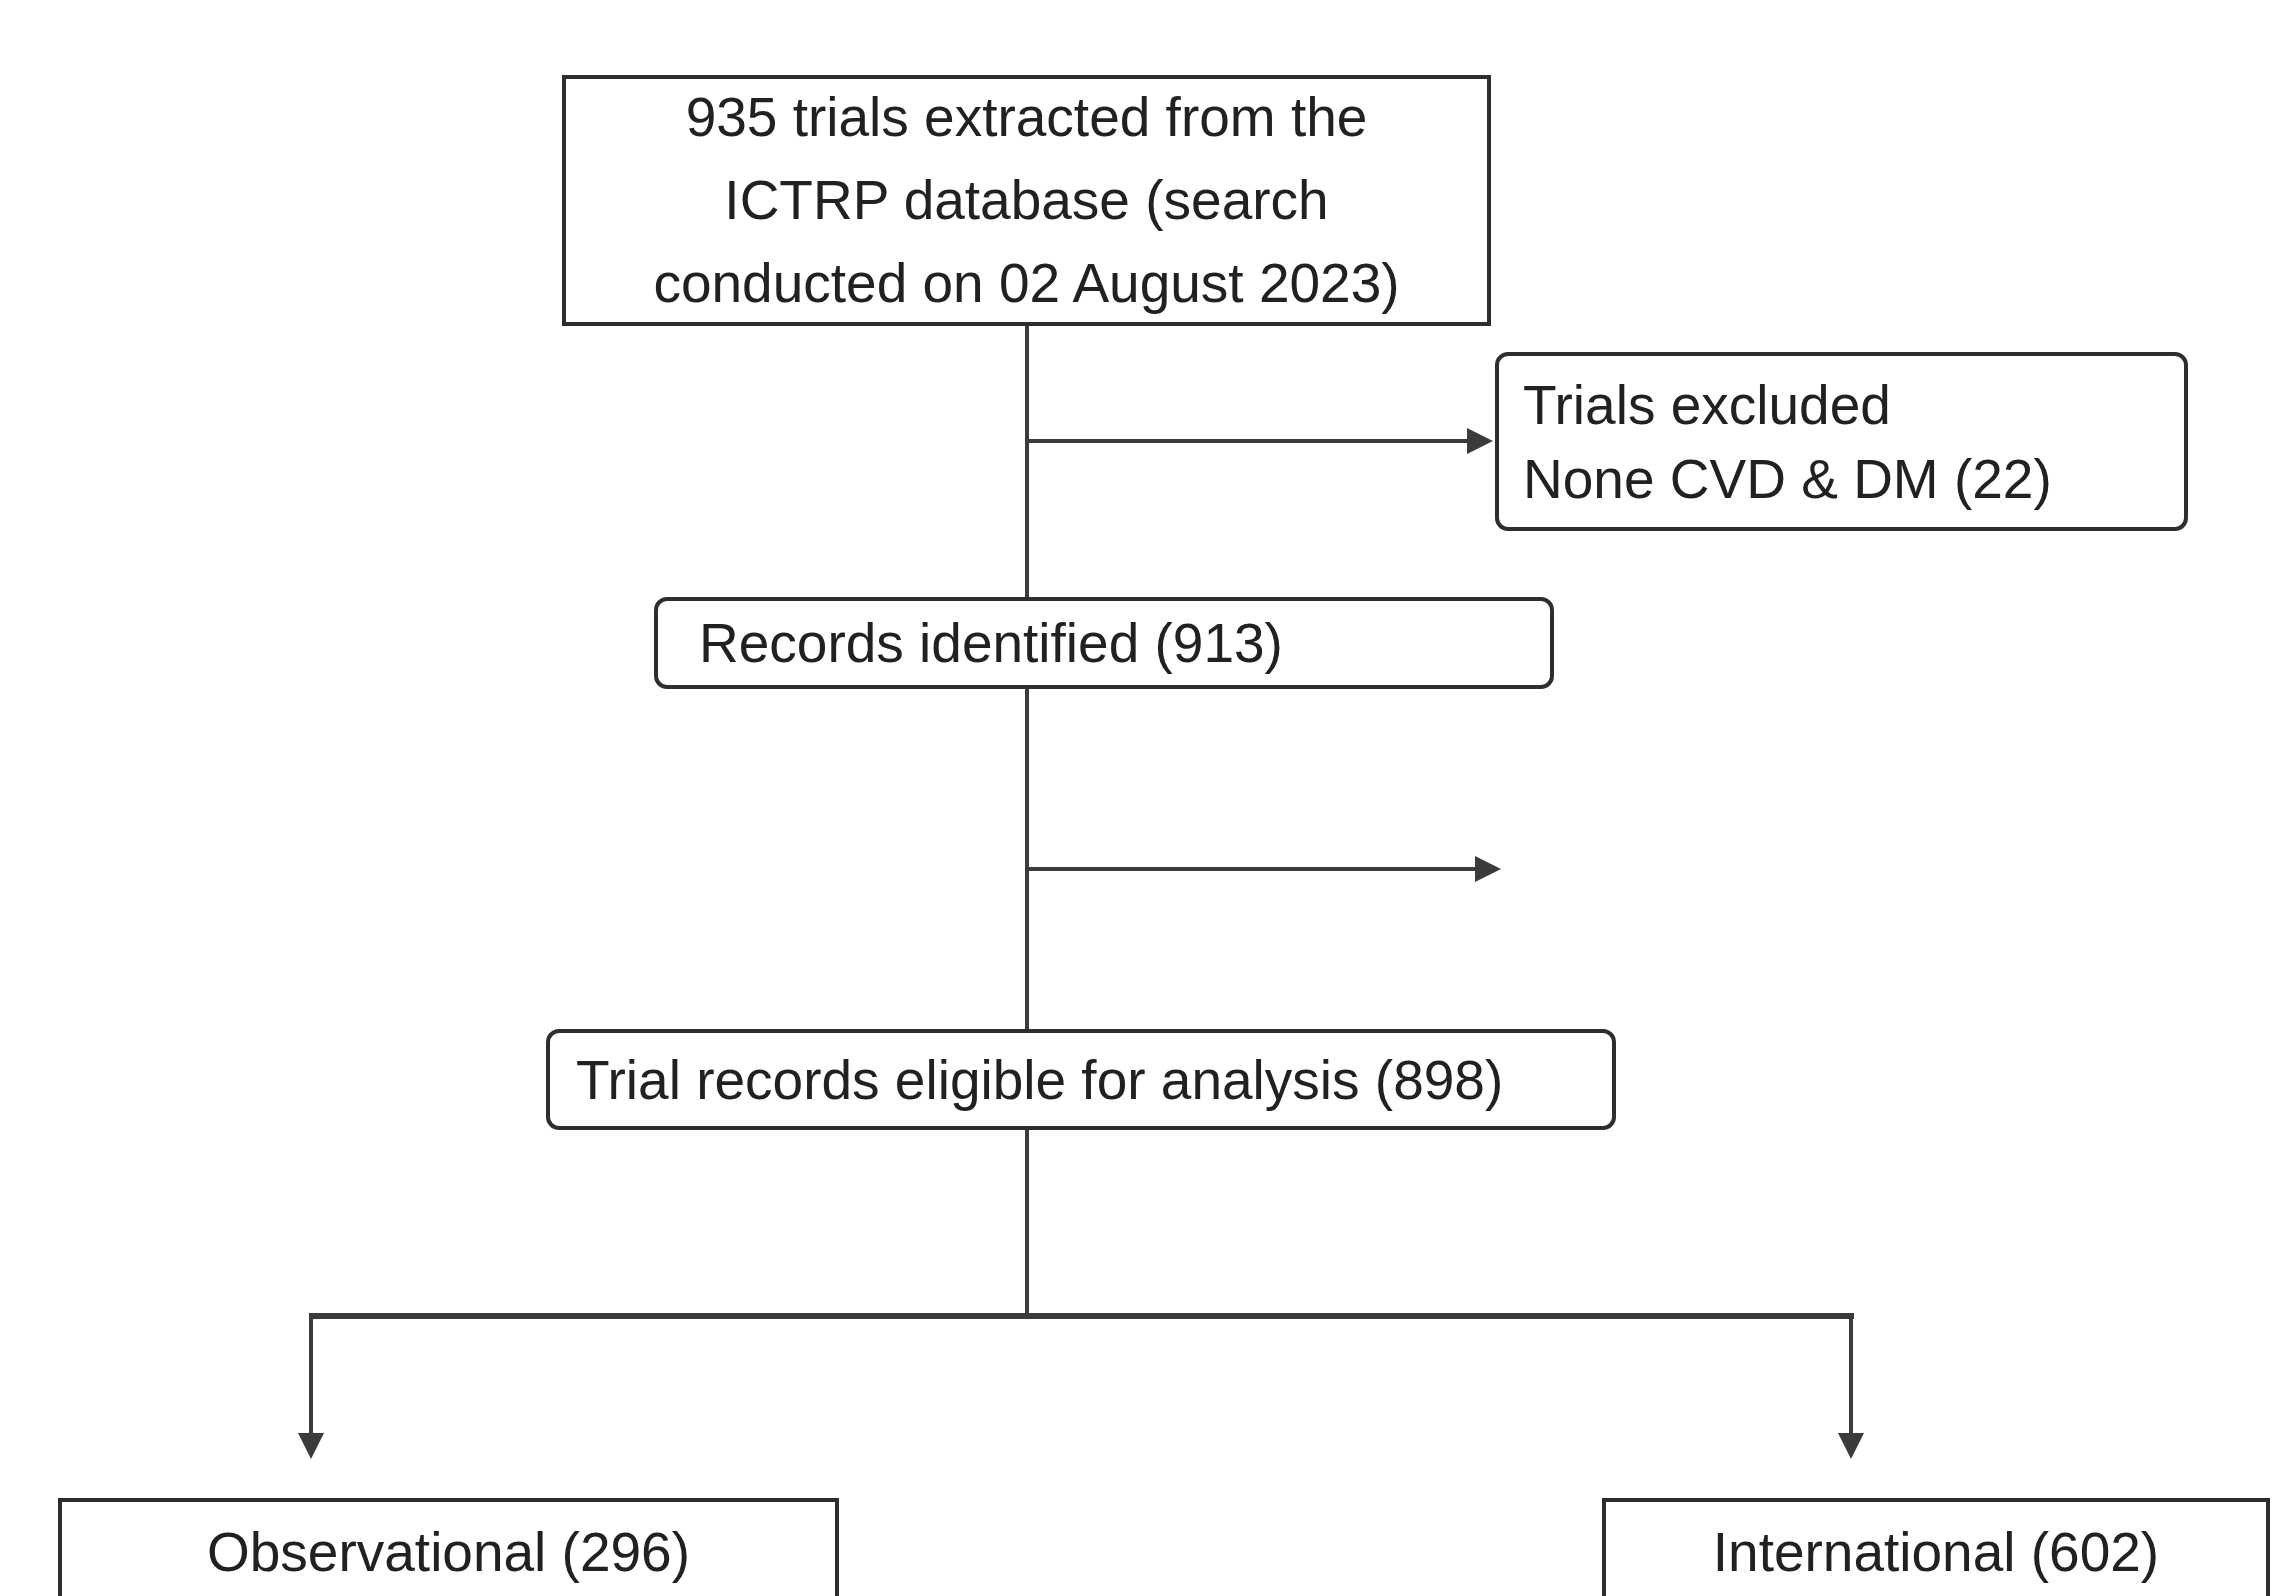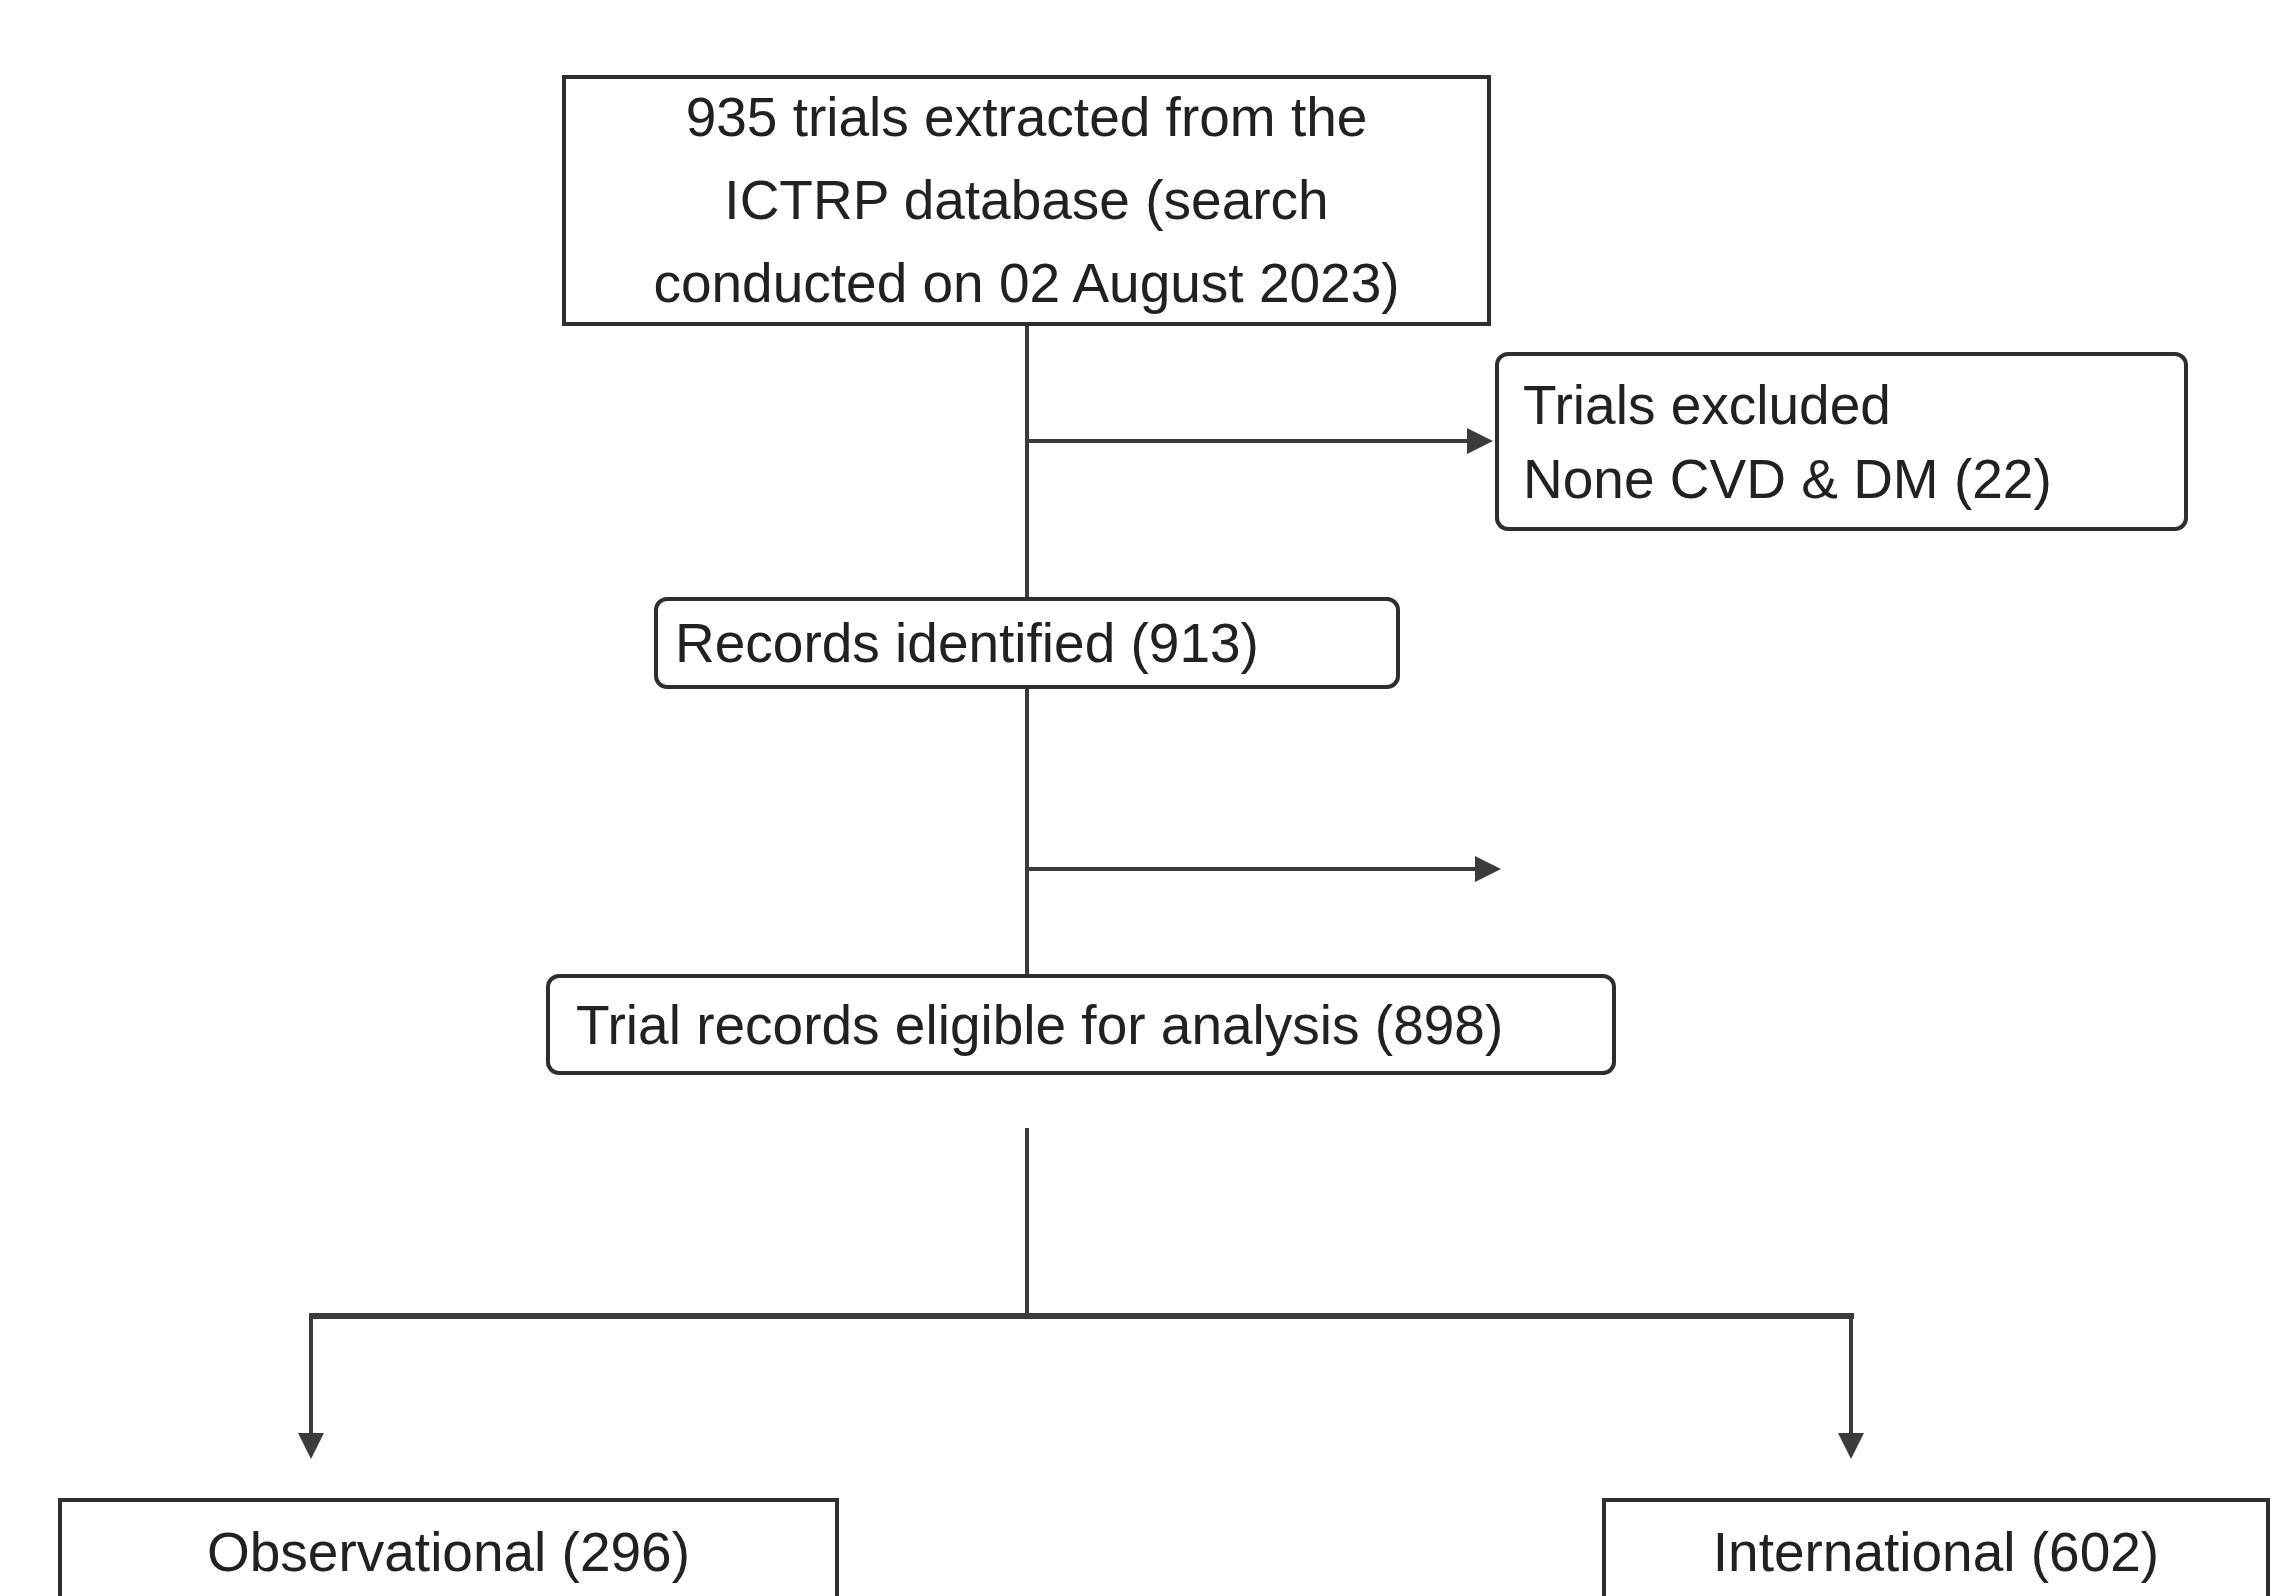--- a/index.html
+++ b/index.html
@@ -30,23 +30,23 @@
     flex-direction: column;
     justify-content: center;
   }
   .node.center { align-items: center; text-align: center; margin-top: 40px; }
   .node.left   { align-items: flex-start; text-align: left; border-radius: 13px; }
   .node .txt-line { display: block; }
 
   
   .n-source        { left: 562px;  top: 35px;   width: 929px; height: 251px; line-height: 83px; }
   .n-excluded      { left: 1495px; top: 352px;  width: 693px;  height: 179px; line-height: 74px; padding-left: 24px; }
-  .n-records       { left: 654px;  top: 597px;  width: 746px;  height: 92px; padding-left: 17px; }
+  .n-records       { left: 654px;  top: 597px;  width: 900px;  height: 92px; padding-left: 41px; }
   .n-duplicates    { left: 1504px; top: 809px;  width: 700px;  height: 101px; padding-left: 31px; }
-  .n-eligible      { left: 546px;  top: 974px; width: 1070px; height: 101px; padding-left: 26px; }
+  .n-eligible      { left: 546px;  top: 1029px; width: 1070px; height: 101px; padding-left: 26px; }
   .n-observational { left: 58px;   top: 1458px; width: 781px;  height: 107px; }
   .n-international { left: 1602px; top: 1458px; width: 668px;  height: 107px; }
 
   
   .conn { position: absolute; background: var(--line); }
   .c-v1    { left: 1025px; top: 284px;  width: 3.7px;    height: 315px; }
   .c-b1h   { left: 1027px; top: 439px;  width: 441px;  height: 3.7px; }
   .c-v2    { left: 1025px; top: 687px;  width: 3.7px;    height: 343px; }
   .c-b2h   { left: 1027px; top: 867px;  width: 448px;  height: 3.7px; }
   .c-v3    { left: 1025px; top: 1128px; width: 3.7px;    height: 189px; }

